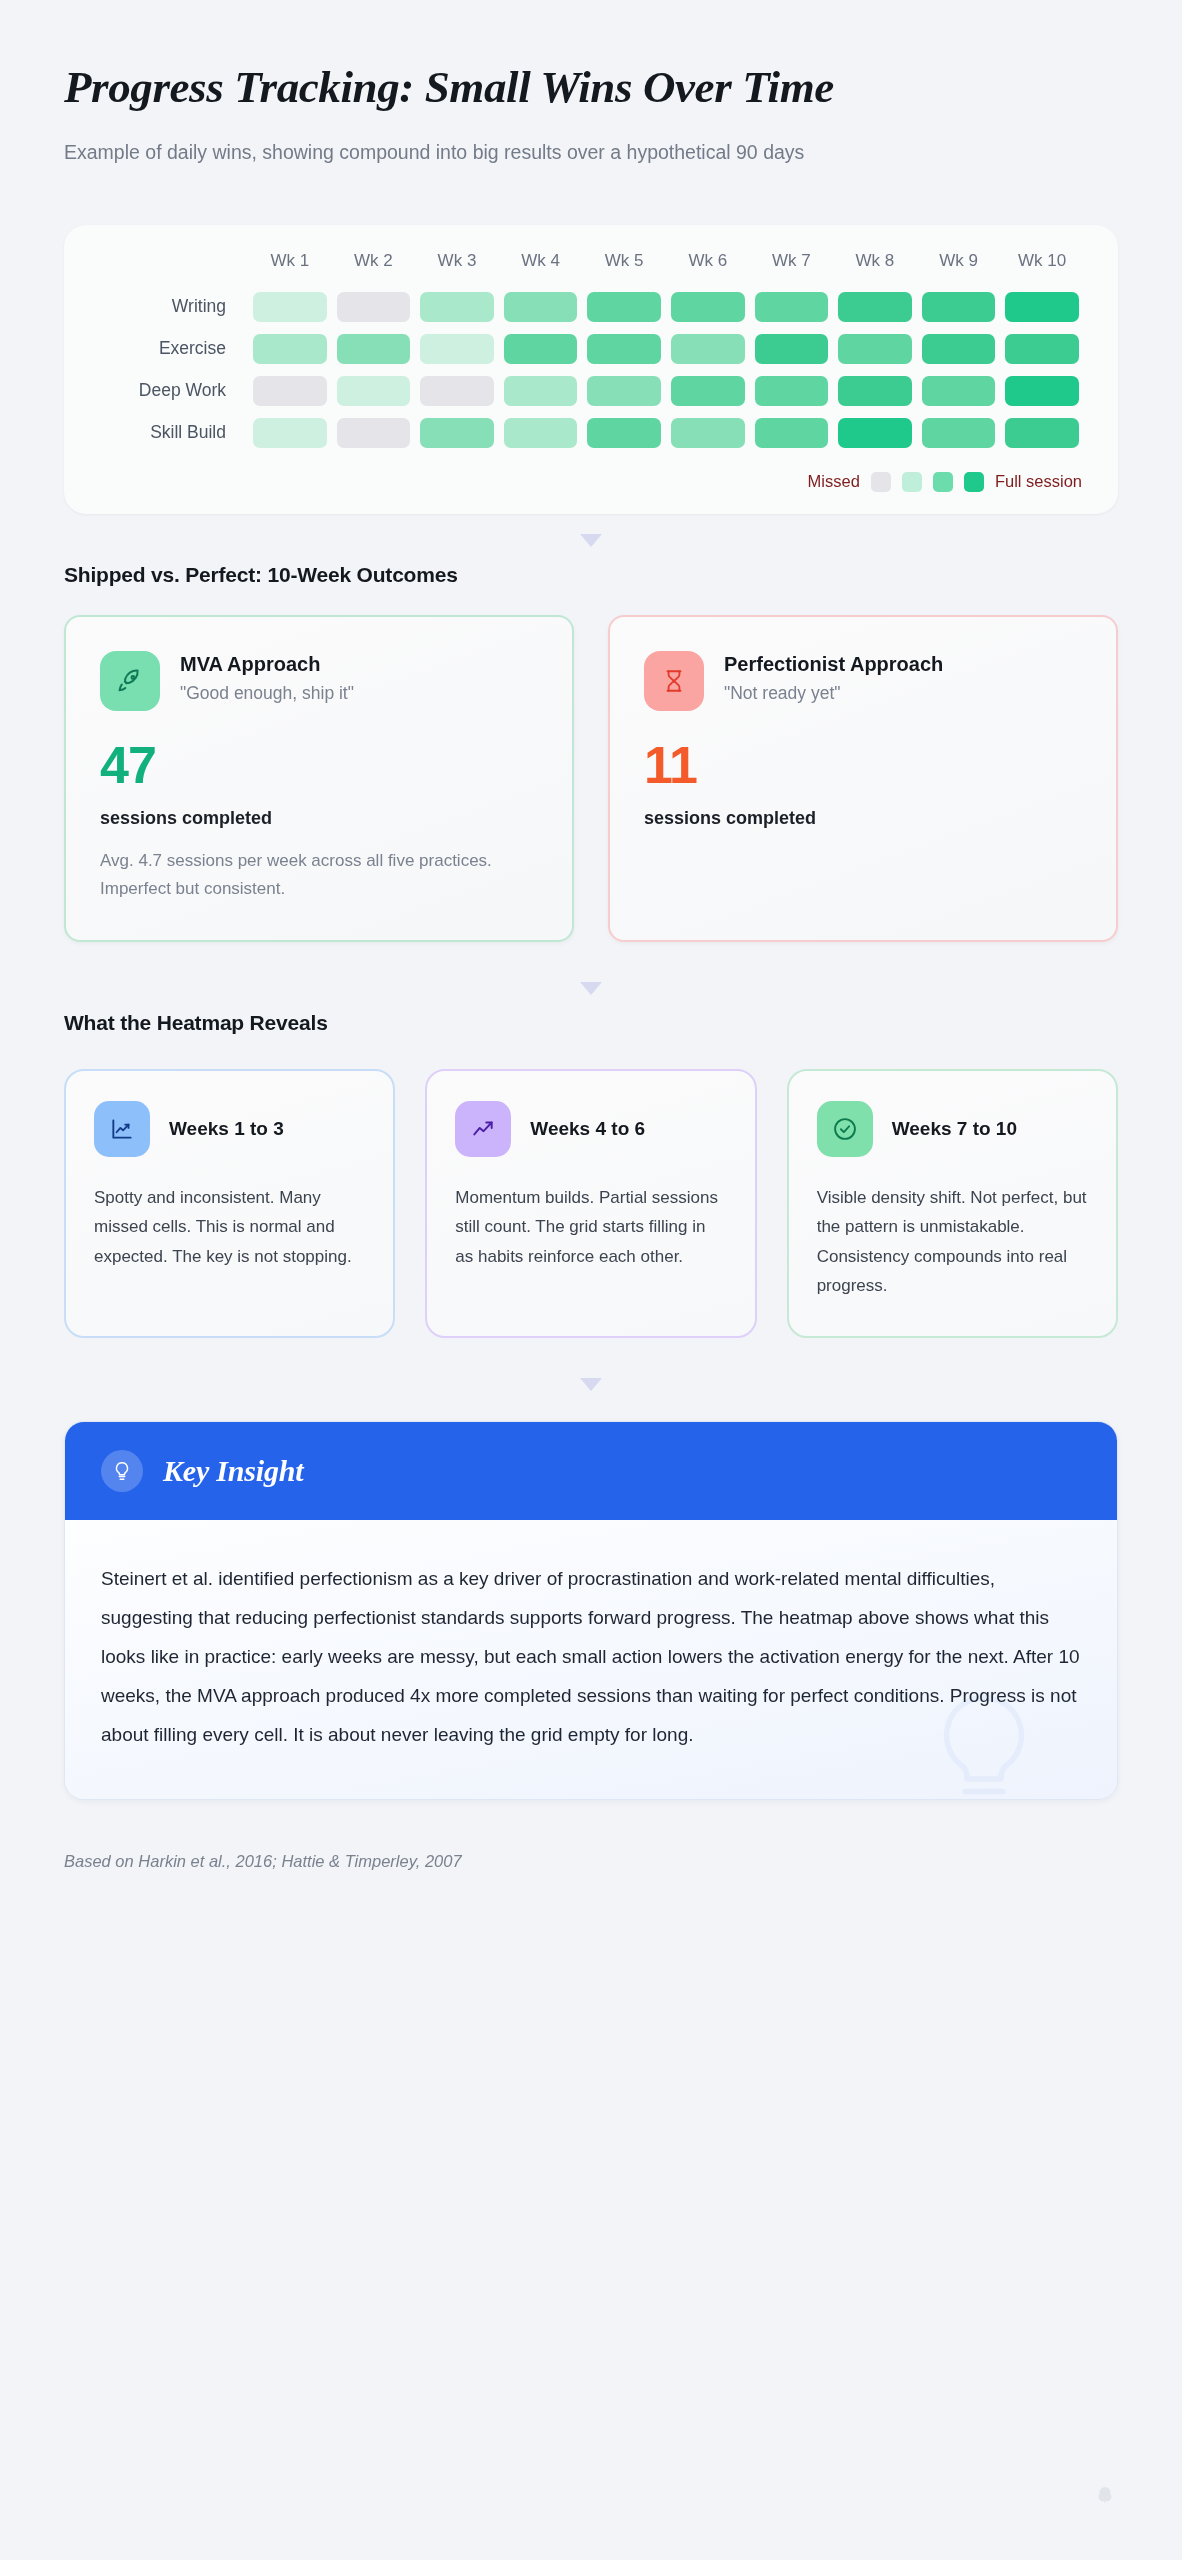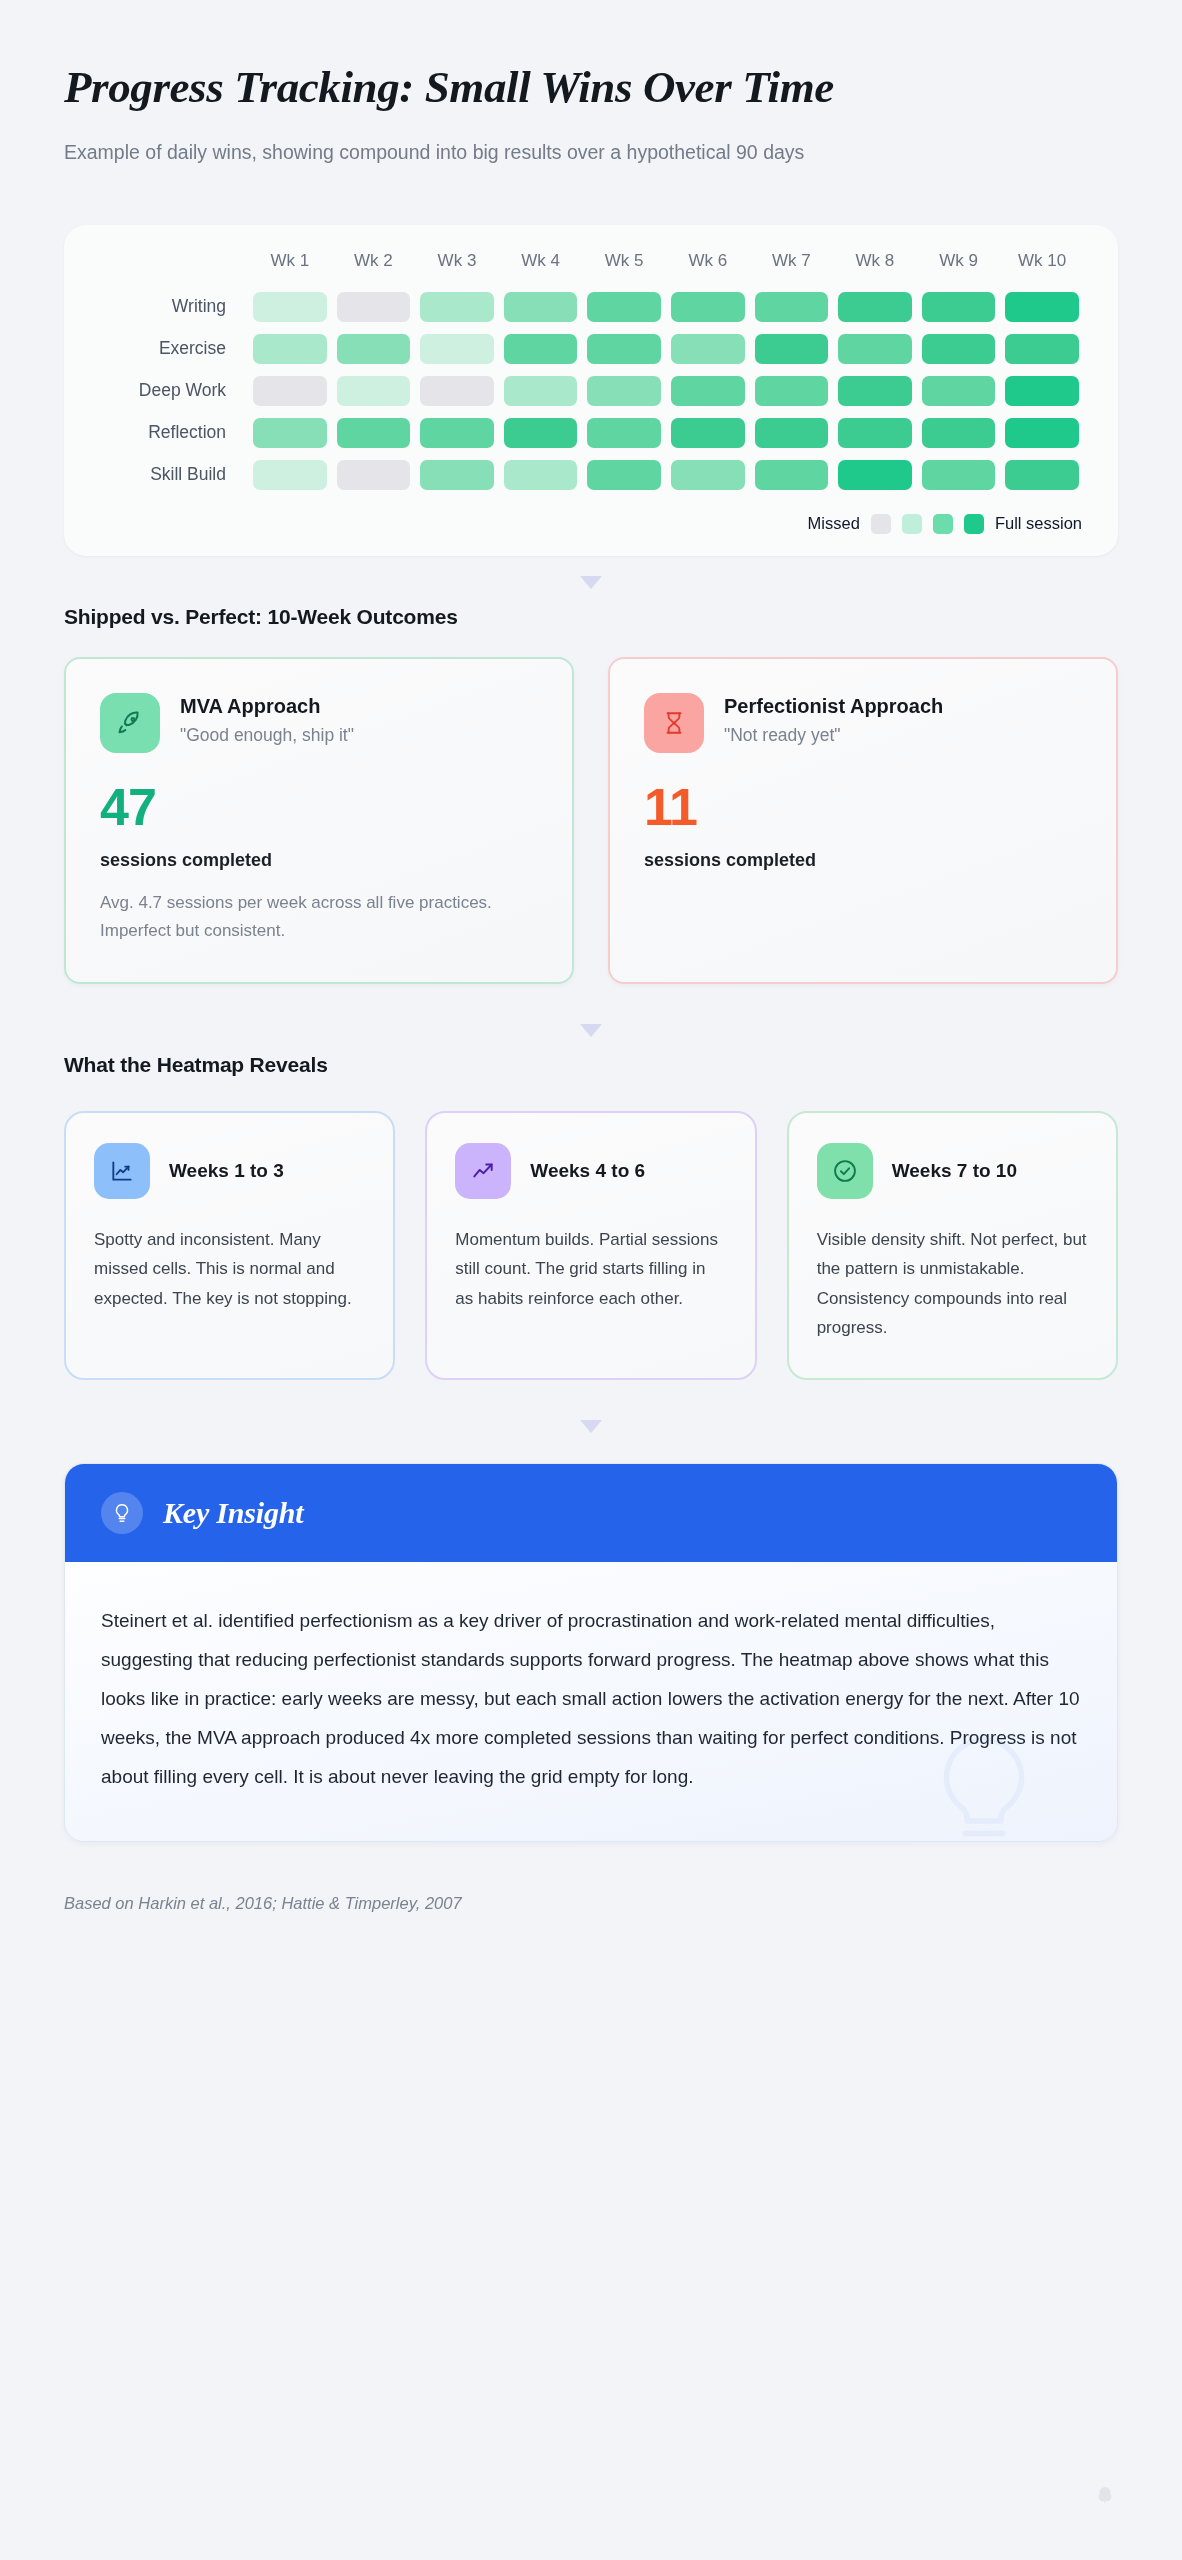--- a/index.html
+++ b/index.html
@@ -71,21 +71,21 @@
   }
 
   .hm-legend {
     display: flex;
     align-items: center;
     justify-content: flex-end;
     gap: 11px;
     margin-top: 18px;
     padding-right: 2px;
   }
-  .hm-legend-label { font-size: 16.5px; color: #0f172a; }
+  .hm-legend-label { font-size: 16.5px; color: #7f1d1d; }
   .hm-swatch { width: 20px; height: 20px; border-radius: 5px; }
 
   
   .connector {
     display: flex; justify-content: center;
     margin: 20px 0 16px 0;
   }
   .connector .tri {
     width: 0; height: 0;
     border-left: 11px solid transparent;
@@ -334,53 +334,20 @@
               <div class="hm-cell" style="background: rgb(60, 203, 145);"></div>
             </td>
             <td class="hm-cell-td">
               <div class="hm-cell" style="background: rgb(95, 213, 161);"></div>
             </td>
             <td class="hm-cell-td">
               <div class="hm-cell" style="background: rgb(30, 201, 139);"></div>
             </td>
           </tr>
           <tr>
-            <th class="hm-row-label">Reflection</th>
-            <td class="hm-cell-td">
-              <div class="hm-cell" style="background: rgb(134, 223, 182);"></div>
-            </td>
-            <td class="hm-cell-td">
-              <div class="hm-cell" style="background: rgb(95, 213, 161);"></div>
-            </td>
-            <td class="hm-cell-td">
-              <div class="hm-cell" style="background: rgb(95, 213, 161);"></div>
-            </td>
-            <td class="hm-cell-td">
-              <div class="hm-cell" style="background: rgb(60, 203, 145);"></div>
-            </td>
-            <td class="hm-cell-td">
-              <div class="hm-cell" style="background: rgb(95, 213, 161);"></div>
-            </td>
-            <td class="hm-cell-td">
-              <div class="hm-cell" style="background: rgb(60, 203, 145);"></div>
-            </td>
-            <td class="hm-cell-td">
-              <div class="hm-cell" style="background: rgb(60, 203, 145);"></div>
-            </td>
-            <td class="hm-cell-td">
-              <div class="hm-cell" style="background: rgb(60, 203, 145);"></div>
-            </td>
-            <td class="hm-cell-td">
-              <div class="hm-cell" style="background: rgb(60, 203, 145);"></div>
-            </td>
-            <td class="hm-cell-td">
-              <div class="hm-cell" style="background: rgb(30, 201, 139);"></div>
-            </td>
-          </tr>
-          <tr>
             <th class="hm-row-label">Skill Build</th>
             <td class="hm-cell-td">
               <div class="hm-cell" style="background: rgb(205, 240, 224);"></div>
             </td>
             <td class="hm-cell-td">
               <div class="hm-cell" style="background: rgb(228, 228, 233);"></div>
             </td>
             <td class="hm-cell-td">
               <div class="hm-cell" style="background: rgb(134, 223, 182);"></div>
             </td>

